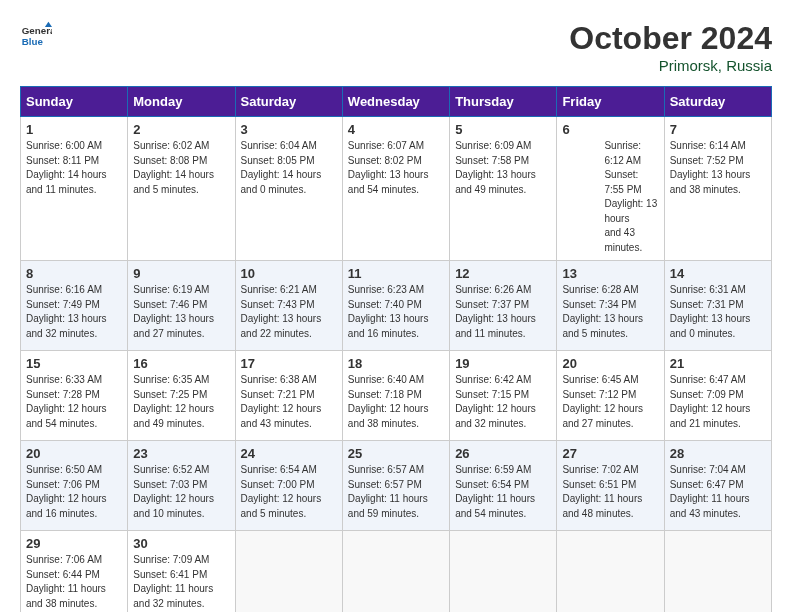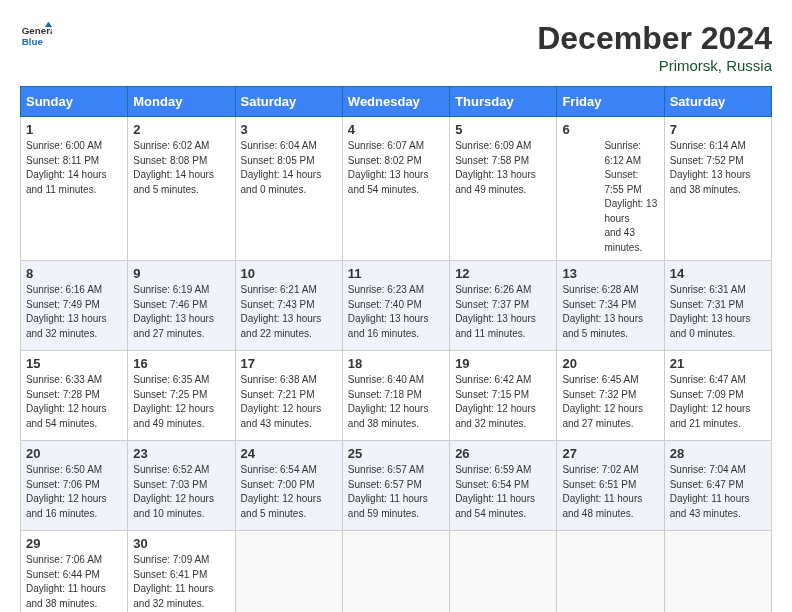--- a/index.html
+++ b/index.html
@@ -36,21 +36,21 @@
     .location {
       font-size: 15px;
       color: #14532d;
     }
     table {
       width: 100%;
       border-collapse: collapse;
       table-layout: fixed;
     }
     thead tr th {
-      background: #3b82f6;
+      background: #4c1d95;
       color: #fff;
       font-size: 13px;
       font-weight: bold;
       padding: 7px 5px;
       text-align: left;
       border: 1px solid #1a6bb5;
     }
     tbody tr td {
       vertical-align: top;
       border: 1px solid #ccc;
@@ -88,21 +88,21 @@
 <div class="header">
   <div class="logo">
     <svg class="logo-icon" viewBox="0 0 36 36">
       <rect x="0" y="0" width="36" height="36" fill="none"></rect>
       <text x="2" y="16" font-size="11" font-weight="bold" fill="#333" font-family="Arial">General</text>
       <text x="2" y="28" font-size="11" font-weight="bold" fill="#1a6bb5" font-family="Arial">Blue</text>
       <polygon points="28,8 36,8 32,2" fill="#1a6bb5"></polygon>
     </svg>
   </div>
   <div class="title-block">
-    <div class="month-title">December 2024</div>
+    <div class="month-title">October 2024</div>
     <div class="location">Primorsk, Russia</div>
   </div>
 </div>
 
 <table>
   <thead>
     <tr>
       <th>Sunday</th>
       <th>Monday</th>
       <th>Saturday</th>
@@ -247,21 +247,21 @@
         <td>
           <span class="day-number">19</span>
           <div class="day-info" style="white-space: pre-line;">Sunrise: 6:42 AM
 Sunset: 7:15 PM
 Daylight: 12 hours
 and 32 minutes.</div>
         </td>
         <td>
           <span class="day-number">20</span>
           <div class="day-info" style="white-space: pre-line;">Sunrise: 6:45 AM
-Sunset: 7:32 PM
+Sunset: 7:12 PM
 Daylight: 12 hours
 and 27 minutes.</div>
         </td>
         <td>
           <span class="day-number">21</span>
           <div class="day-info" style="white-space: pre-line;">Sunrise: 6:47 AM
 Sunset: 7:09 PM
 Daylight: 12 hours
 and 21 minutes.</div>
         </td>

